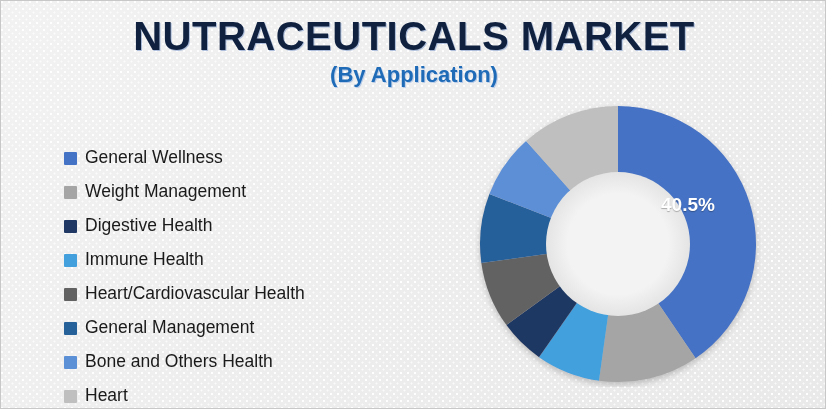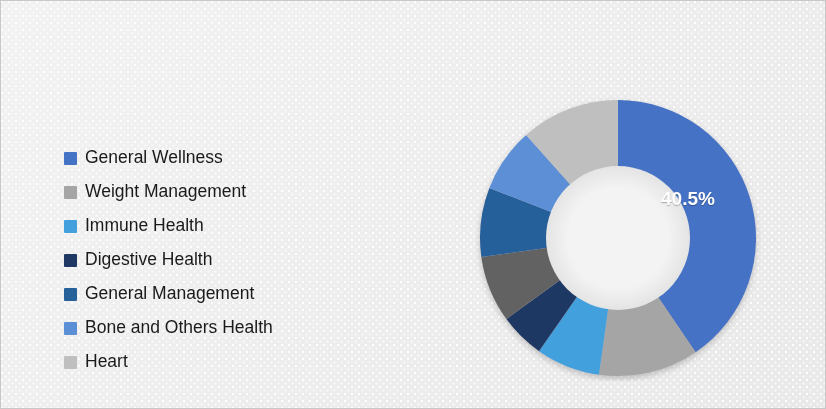--- a/index.html
+++ b/index.html
@@ -76,21 +76,21 @@
     font-size: 17.5px;
     color: #1a1a1a;
     white-space: nowrap;
     line-height: 1;
   }
 
   
   #donut-wrap {
     position: absolute;
     left: 474px;
-    top: 94px;
+    top: 100px;
     width: 286px;
     height: 286px;
   }
   #donut-svg {
     display: block;
     width: 286px;
     height: 286px;
   }
   #value-label {
     position: absolute;
@@ -103,37 +103,45 @@
     color: #ffffff;
     text-shadow: 0 1px 1px rgba(0,0,0,0.28);
     pointer-events: none;
   }
 </style>
 </head>
 <body>
 
 <div id="chart-card">
 
+  <div id="title-block">
+    <div id="chart-title">NUTRACEUTICALS MARKET</div>
+    <div id="chart-subtitle">(By Application)</div>
+  </div>
 
   <div id="legend">
       <div class="legend-item">
         <span class="legend-swatch" style="background: rgb(68, 114, 196);"></span>
         <span class="legend-label">General Wellness</span>
       </div>
       <div class="legend-item">
         <span class="legend-swatch" style="background: rgb(165, 165, 165);"></span>
         <span class="legend-label">Weight Management</span>
       </div>
       <div class="legend-item">
+        <span class="legend-swatch" style="background: rgb(31, 56, 100);"></span>
+        <span class="legend-label">Digestive Health</span>
+      </div>
+      <div class="legend-item">
         <span class="legend-swatch" style="background: rgb(67, 160, 220);"></span>
         <span class="legend-label">Immune Health</span>
       </div>
       <div class="legend-item">
-        <span class="legend-swatch" style="background: rgb(31, 56, 100);"></span>
-        <span class="legend-label">Digestive Health</span>
+        <span class="legend-swatch" style="background: rgb(98, 98, 98);"></span>
+        <span class="legend-label">Heart/Cardiovascular Health</span>
       </div>
       <div class="legend-item">
         <span class="legend-swatch" style="background: rgb(39, 97, 154);"></span>
         <span class="legend-label">General Management</span>
       </div>
       <div class="legend-item">
         <span class="legend-swatch" style="background: rgb(91, 143, 214);"></span>
         <span class="legend-label">Bone and Others Health</span>
       </div>
       <div class="legend-item">

